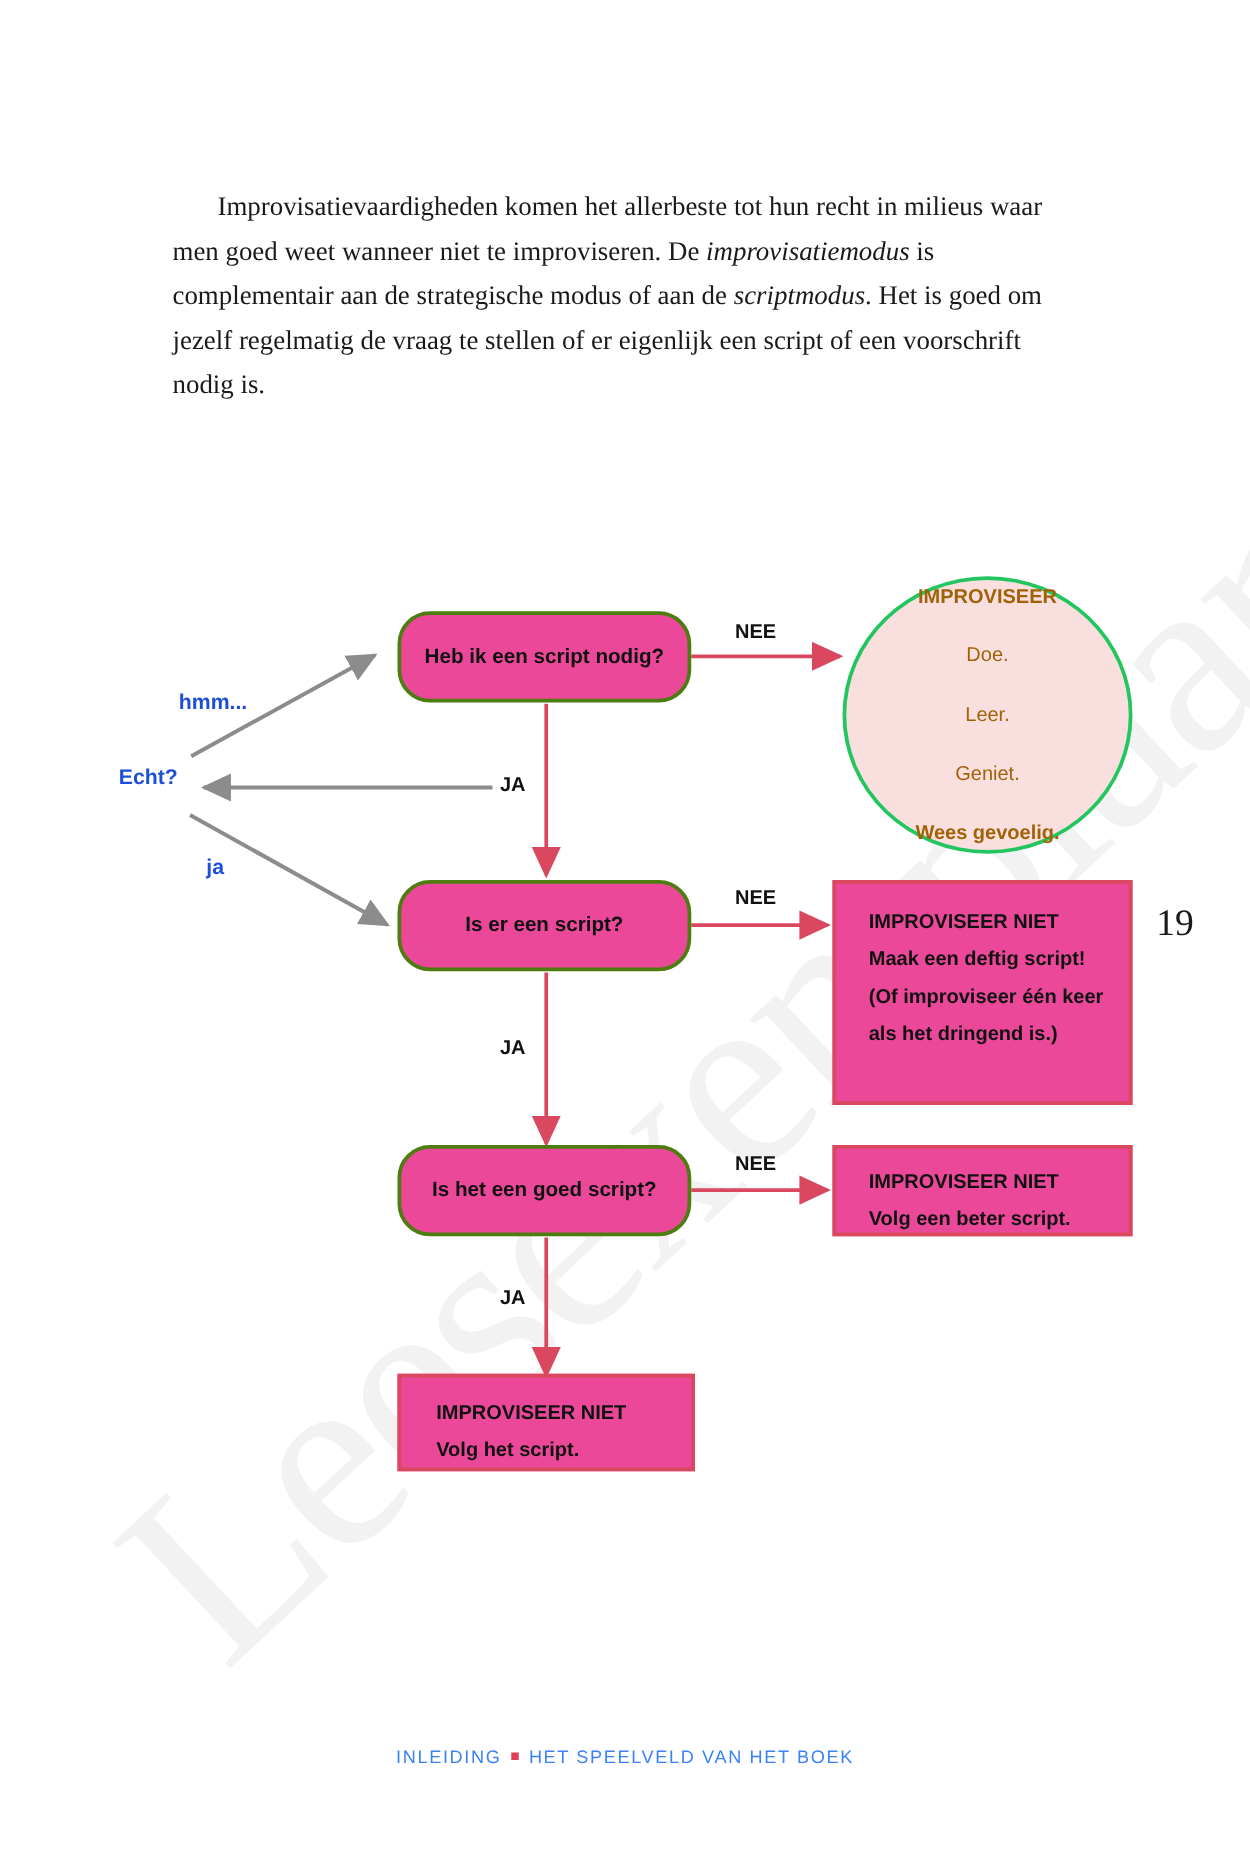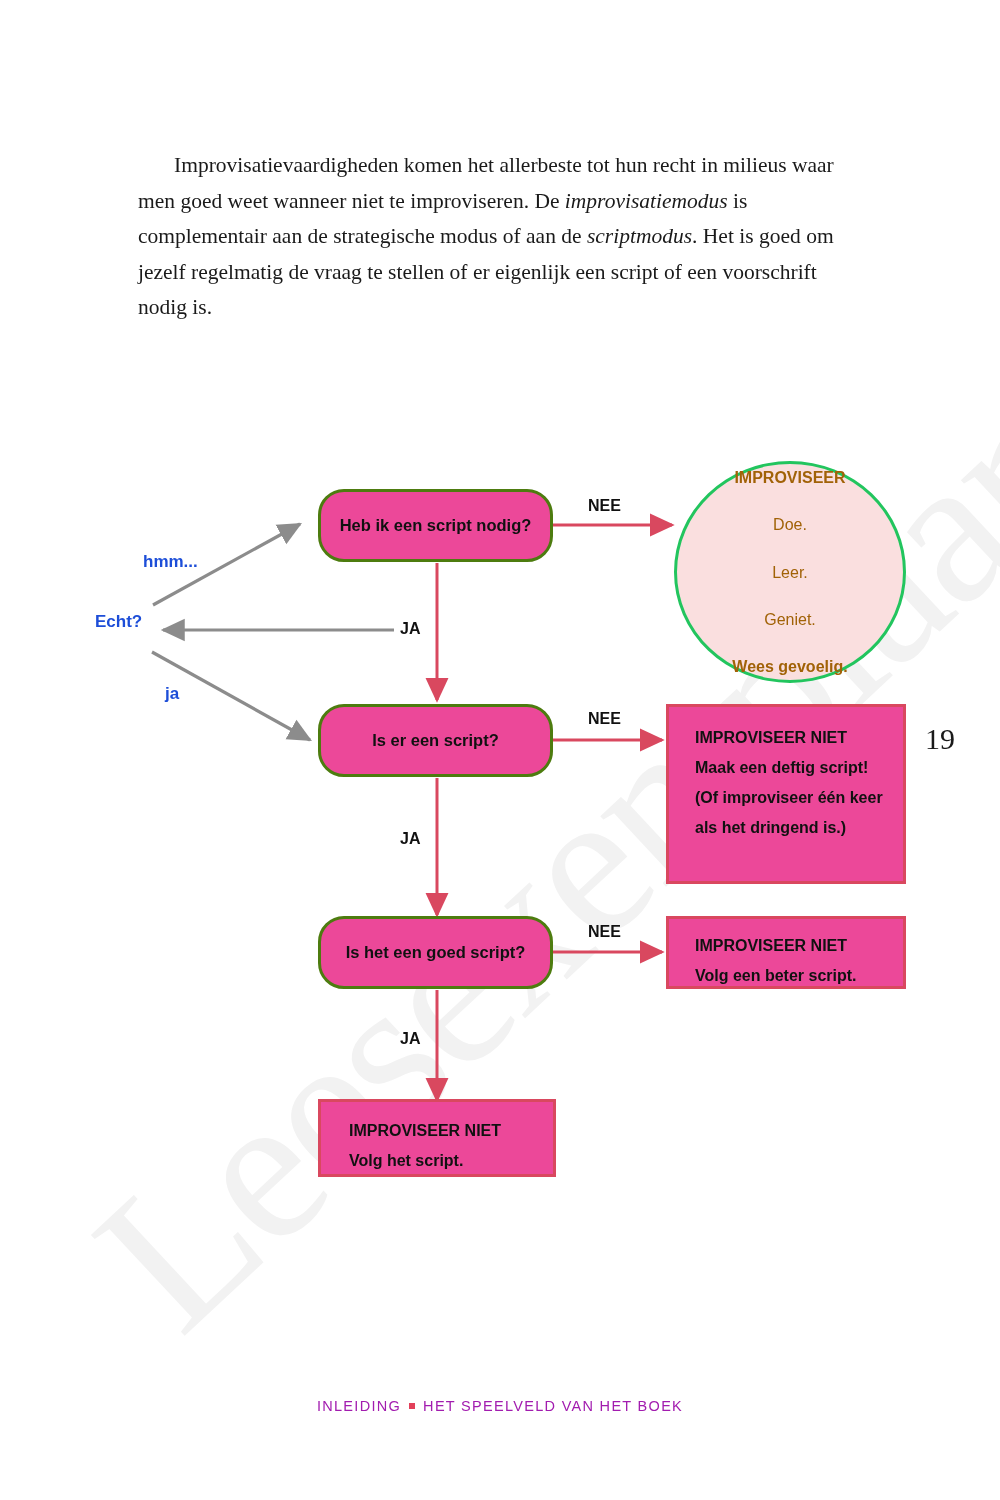--- a/index.html
+++ b/index.html
@@ -54,21 +54,21 @@
   }
 
   
   #footer{
     position:absolute;
     left:0;top:1398px;width:1000px;
     z-index:2;
     text-align:center;
     font-size:14.5px;
     letter-spacing:1.3px;
-    color:#a21caf;
+    color:#3b82f6;
   }
   #footer .sep{
     display:inline-block;
     width:6px;height:6px;
     background:#e2405a;
     margin:0 8px 2px 8px;
     vertical-align:middle;
   }
 
   

